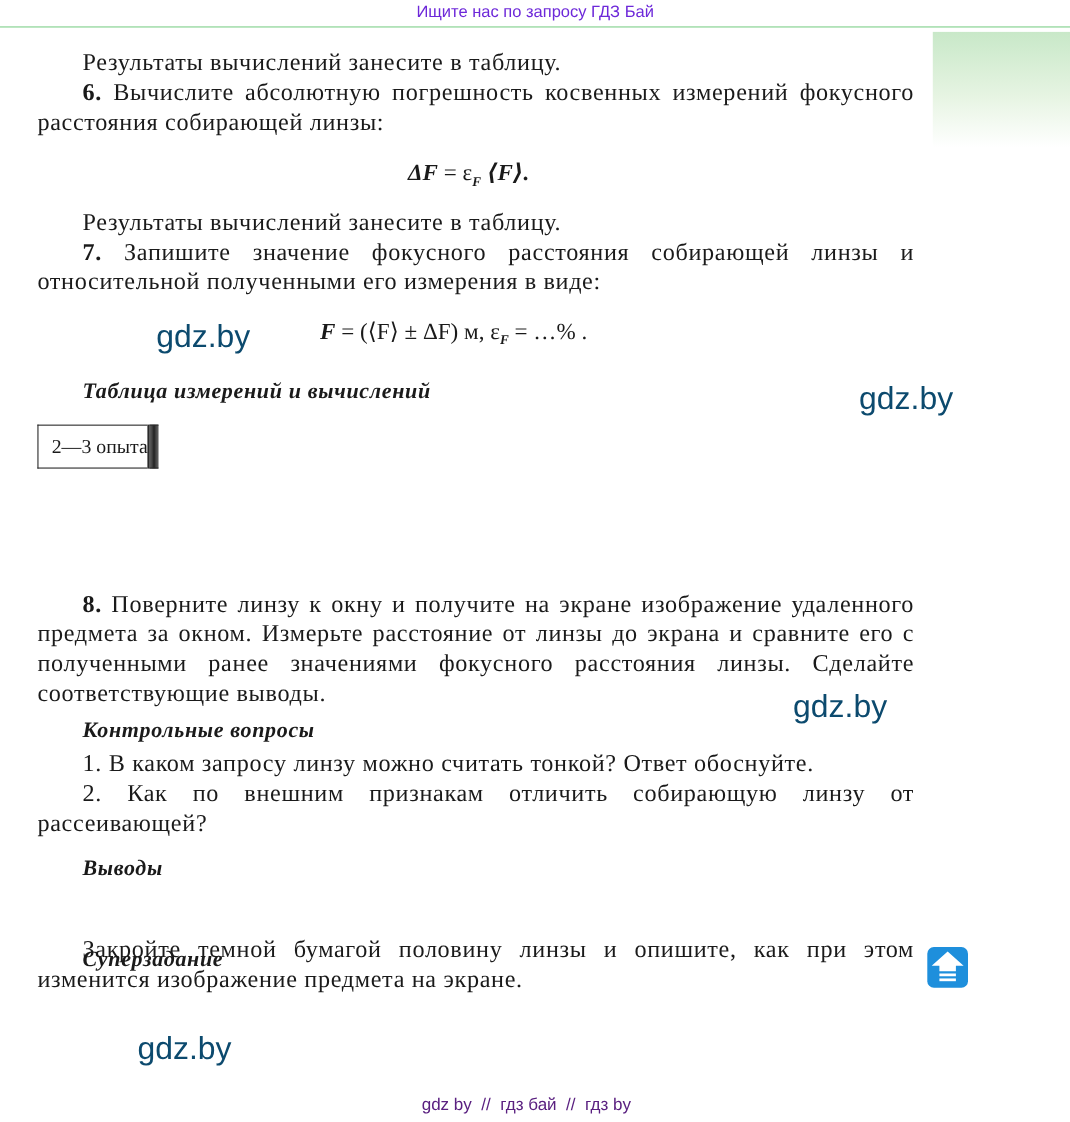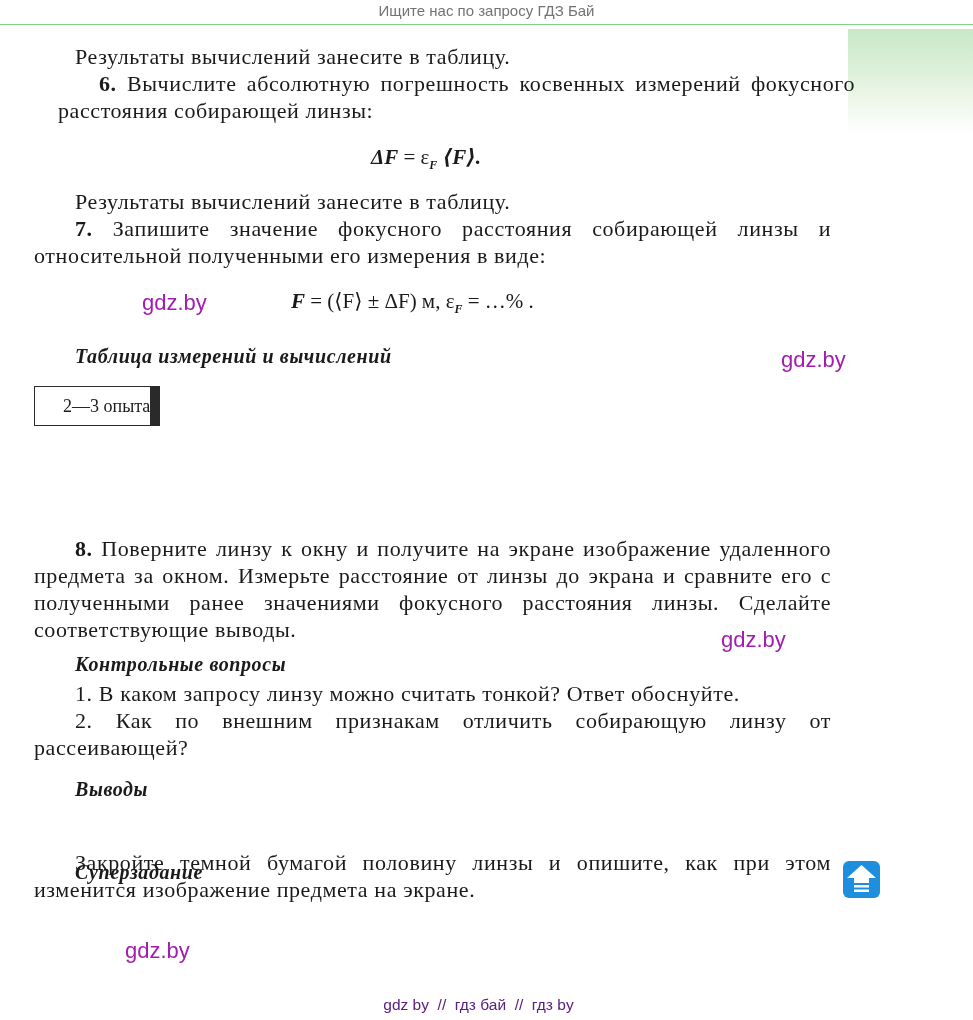--- a/index.html
+++ b/index.html
@@ -6,21 +6,21 @@
   body {
     width: 973px; height: 1020px; position: relative; overflow: hidden;
     background: #ffffff; color: #1a1a1a;
     font-family: "DejaVu Serif", "Liberation Serif", serif;
   }
   .topbar {
     position: absolute; left: 0; top: 0; width: 973px; height: 24px;
     border-bottom: 1px solid #7fd08a;
     text-align: center;
     font-family: "Liberation Sans", "DejaVu Sans", sans-serif;
-    font-size: 15px; line-height: 22px; color: #737373;
+    font-size: 15px; line-height: 22px; color: #6d28d9;
   }
   .side-deco {
     position: absolute; left: 848px; top: 29px; width: 125px; height: 105px;
     background: linear-gradient(to bottom, #c8e8c8 0%, #e6f4e2 55%, #ffffff 100%);
   }
   .p {
     position: absolute; left: 34px; width: 797px;
     font-family: "Liberation Serif", "DejaVu Serif", serif;
     font-size: 22px; line-height: 27px; letter-spacing: 0.6px;
     text-align: justify; text-align-last: left;
@@ -35,54 +35,54 @@
   .formula i { font-weight: bold; }
   .sub { font-size: 12px; vertical-align: -5px; font-style: italic; font-weight: bold; }
   .heading {
     position: absolute; left: 75px;
     font-family: "Liberation Serif", "DejaVu Serif", serif;
     font-style: italic; font-weight: bold; font-size: 20px; letter-spacing: 0.6px;
   }
   .wm {
     position: absolute;
     font-family: "Liberation Sans", "DejaVu Sans", sans-serif;
-    font-size: 22px; color: #a21caf;
+    font-size: 29px; color: #0c4a6e;
   }
   table.meas {
     position: absolute; left: 34px; top: 386px;
     border-collapse: collapse;
     font-family: "Liberation Serif", "DejaVu Serif", serif;
     font-size: 18px;
   }
   table.meas td {
     border: 1px solid #2a2a2a; padding: 0;
     height: 38px; text-align: center; vertical-align: middle;
   }
   table.meas tr.hdr td { background: #eef7e9; height: 46px; }
-  table.meas td.first { border-right: 2.5px solid #2a2a2a; text-align: left; padding-left: 28px; }
+  table.meas td.first { border-right: 2.5px solid #2a2a2a; text-align: left; padding-left: 12px; }
   table.meas tr.hdr td.first { text-align: center; padding-left: 0; }
   .up-btn {
     position: absolute; left: 843px; top: 861px; width: 37px; height: 37px;
     background: #1e8fdc; border-radius: 6px;
   }
   .footer {
     position: absolute; left: 0; top: 996px; width: 957px; text-align: center;
     font-family: "Liberation Sans", "DejaVu Sans", sans-serif;
     font-size: 15.5px; color: #5a2080;
   }
 </style>
 </head>
 <body>
 
 <div class="topbar">Ищите нас по запросу ГДЗ Бай</div>
 <div class="side-deco"></div>
 
 <div class="p indent" style="top:43px;">Результаты вычислений занесите в таблицу.</div>
 
-<div class="p indent" style="top:70px;margin-left:24px;"><span class="num">6.</span><span> Вычислите абсолютную погрешность косвенных измерений фокусного расстояния собирающей линзы:</span></div>
+<div class="p indent" style="top:70px;"><span class="num">6.</span><span> Вычислите абсолютную погрешность косвенных измерений фокусного расстояния собирающей линзы:</span></div>
 
 <div class="formula" style="left:371px; top:144px;"><i>ΔF</i><span> = ε</span><span class="sub">F</span><i> ⟨F⟩.</i></div>
 
 <div class="p indent" style="top:188px;">Результаты вычислений занесите в таблицу.</div>
 
 <div class="p indent" style="top:215px;"><span class="num">7.</span><span> Запишите значение фокусного расстояния собирающей линзы и относительной полученными его измерения в виде:</span></div>
 
 <div class="wm" style="left:142px; top:290px;">gdz.by</div>
 <div class="formula" style="left:291px; top:289px;"><i>F</i><span> = (⟨F⟩ ± ΔF) м, ε</span><span class="sub">F</span><span> = …% .</span></div>
 

